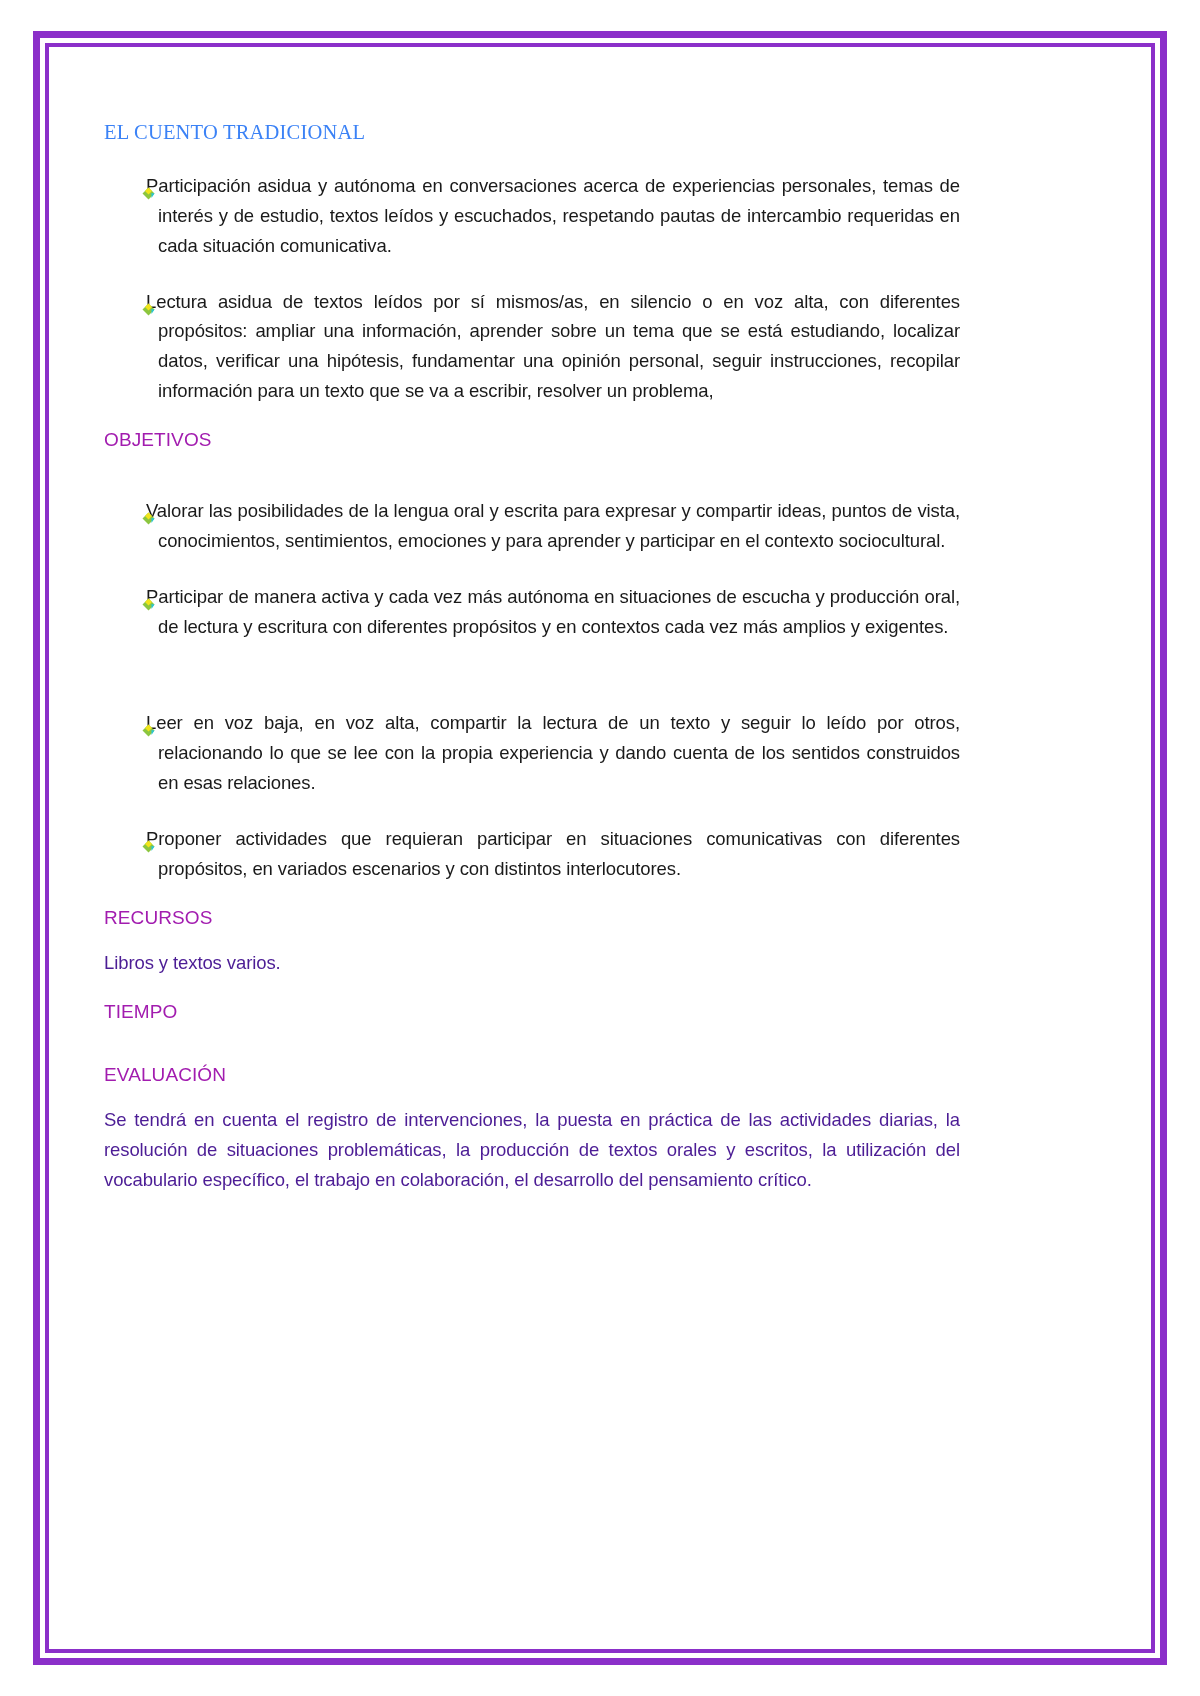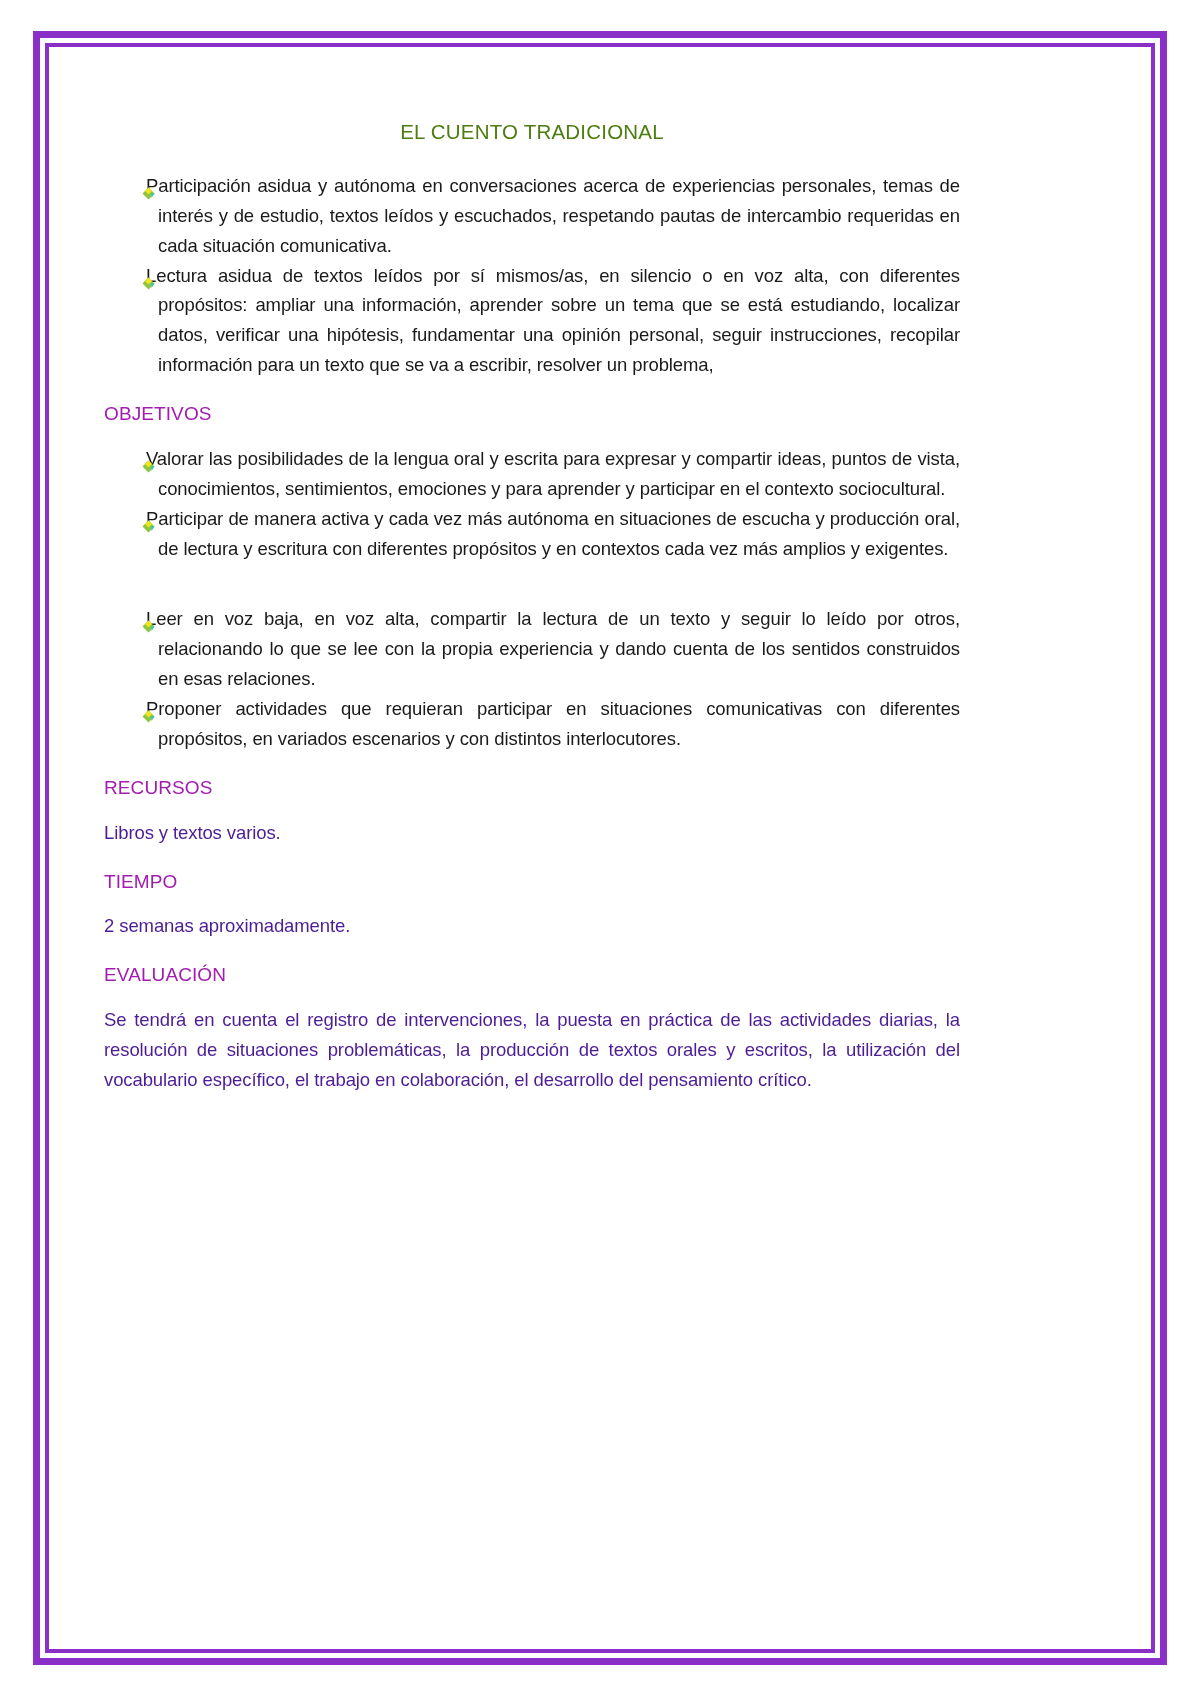--- a/index.html
+++ b/index.html
@@ -41,27 +41,27 @@
 
   
   .content {
     position: absolute;
     left: 104px;
     top: 120px;
     width: 856px;
   }
 
   .doc-title {
-    text-align: center;
-    color: #4d7c0f;
+    color: #3b82f6;
     font-size: 20.5px;
     letter-spacing: 0.2px;
     margin: 0 0 26px 0;
     font-weight: normal;
     line-height: 1.2;
+    font-family: Liberation Serif, serif;
   }
 
   .section-heading {
     color: #a21caf;
     font-size: 19px;
     font-weight: normal;
     margin: 0;
     padding: 0;
     line-height: 1.25;
     letter-spacing: 0.1px;
@@ -89,20 +89,21 @@
     font-size: 18.5px;
     line-height: 1.62;
     text-align: justify;
     text-justify: inter-word;
     letter-spacing: -0.1px;
     margin: 0;
   }
   .bullet-item > .bullet-text {
     display: block;
     text-indent: -12px;
+    margin-top: 26px;
   }
   .bullet-icon {
     position: absolute;
     left: 38px;
     top: 8px;
     width: 13px;
     height: 13px;
     display: block;
   }
 
@@ -202,21 +203,20 @@
     <div class="sp-after-list"></div>
 
     <h2 class="section-heading">RECURSOS</h2>
     <div class="sp-heading-gap"></div>
     <p class="body-para">Libros y textos varios.</p>
 
     <div class="sp-block-gap"></div>
 
     <h2 class="section-heading">TIEMPO</h2>
     <div class="sp-heading-gap"></div>
-    <p class="body-para">2  semanas aproximadamente.</p>
 
     <div class="sp-block-gap"></div>
 
     <h2 class="section-heading">EVALUACIÓN</h2>
     <div class="sp-heading-gap"></div>
     <p class="body-para">Se tendrá en cuenta el registro de intervenciones, la puesta en práctica de las actividades diarias, la resolución de situaciones problemáticas, la producción de textos orales y escritos, la utilización del vocabulario específico, el trabajo en colaboración, el desarrollo del pensamiento crítico.</p>
 
   </div>
 </div>
 

